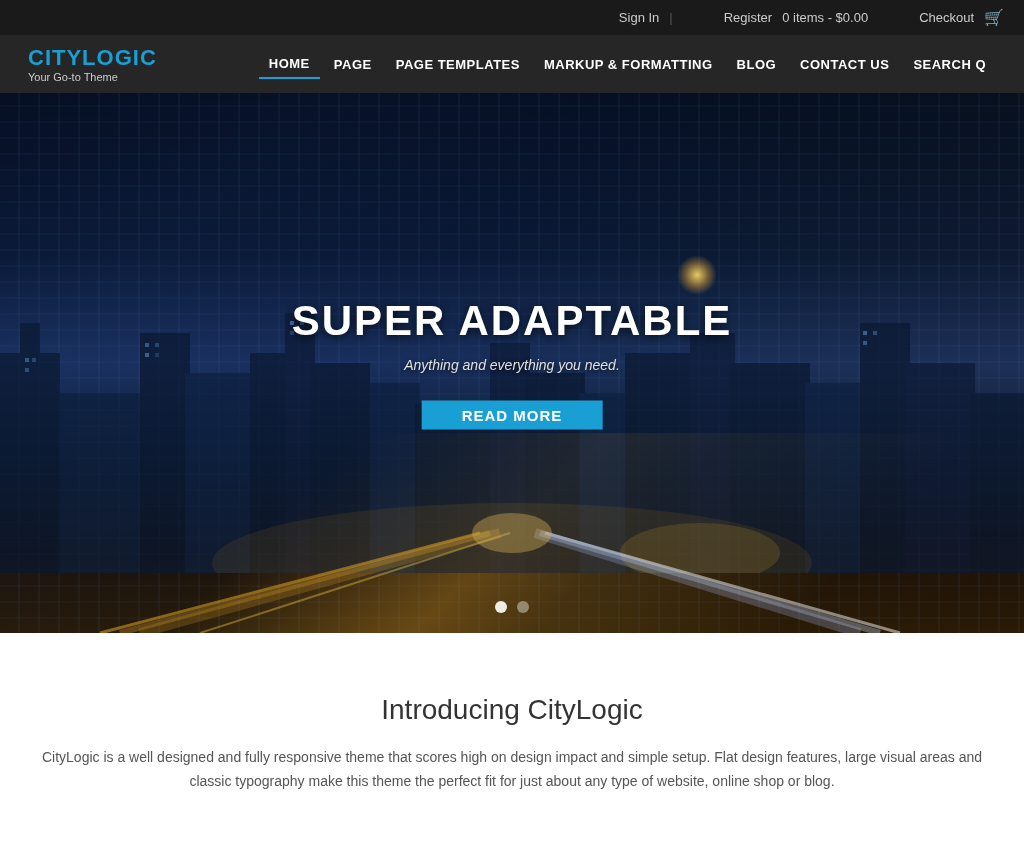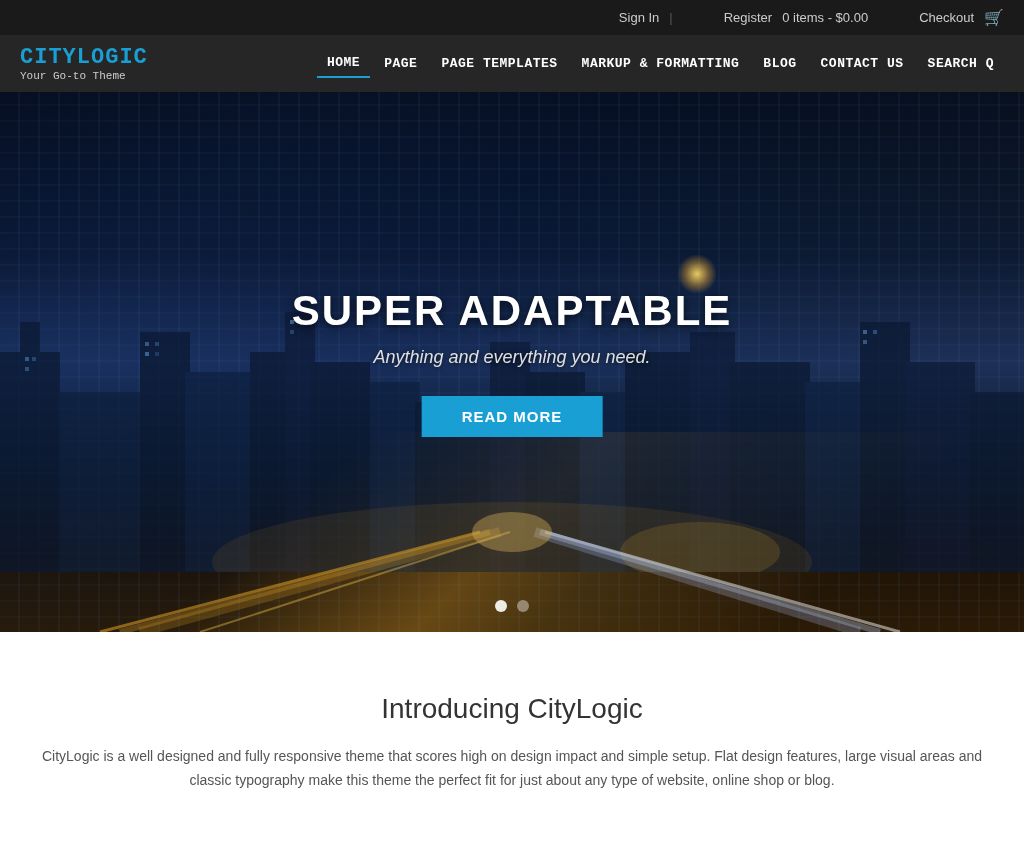--- a/index.html
+++ b/index.html
@@ -16,26 +16,25 @@
       align-items: center;
       gap: 10px;
     }
     .top-bar a { color: #ccc; text-decoration: none; margin-left: 41px; }
     .top-bar .divider { color: #555; }
     .top-bar .cart-info { display: flex; align-items: flex-start; gap: 6px; }
 
     
     .header {
       background: rgba(0,0,0,0.85);
-      padding: 10px 20px;
+      padding: 10px 28px;
       display: flex;
       align-items: center;
       justify-content: space-between;
       position: relative;
-      font-family: Liberation Mono, monospace;
     }
     .logo-area { display: flex; flex-direction: column; }
     .logo-text { color: #1a9fd4; font-size: 22px; font-weight: bold; letter-spacing: 1px; }
     .logo-tagline { color: #ccc; font-size: 11px; }
 
     
     .main-nav {
       display: flex;
       align-items: center;
       gap: 4px;
@@ -129,31 +128,31 @@
       z-index: 10;
     }
     .hero-title {
       font-size: 42px;
       font-weight: bold;
       letter-spacing: 2px;
       text-shadow: 0 2px 8px rgba(0,0,0,0.7);
       margin-bottom: 12px;
     }
     .hero-subtitle {
-      font-size: 18px;
+      font-size: 14px;
       font-style: italic;
       color: #e0e0e0;
       text-shadow: 0 1px 4px rgba(0,0,0,0.7);
       margin-bottom: 28px;
     }
     .hero-btn {
       background: #1a9fd4;
       color: #fff;
       border: none;
-      padding: 12px 40px;
+      padding: 6px 40px;
       font-size: 15px;
       font-weight: bold;
       letter-spacing: 1px;
       cursor: pointer;
       text-transform: uppercase;
       text-align: center;
     }
 
     
     .slider-dots {

